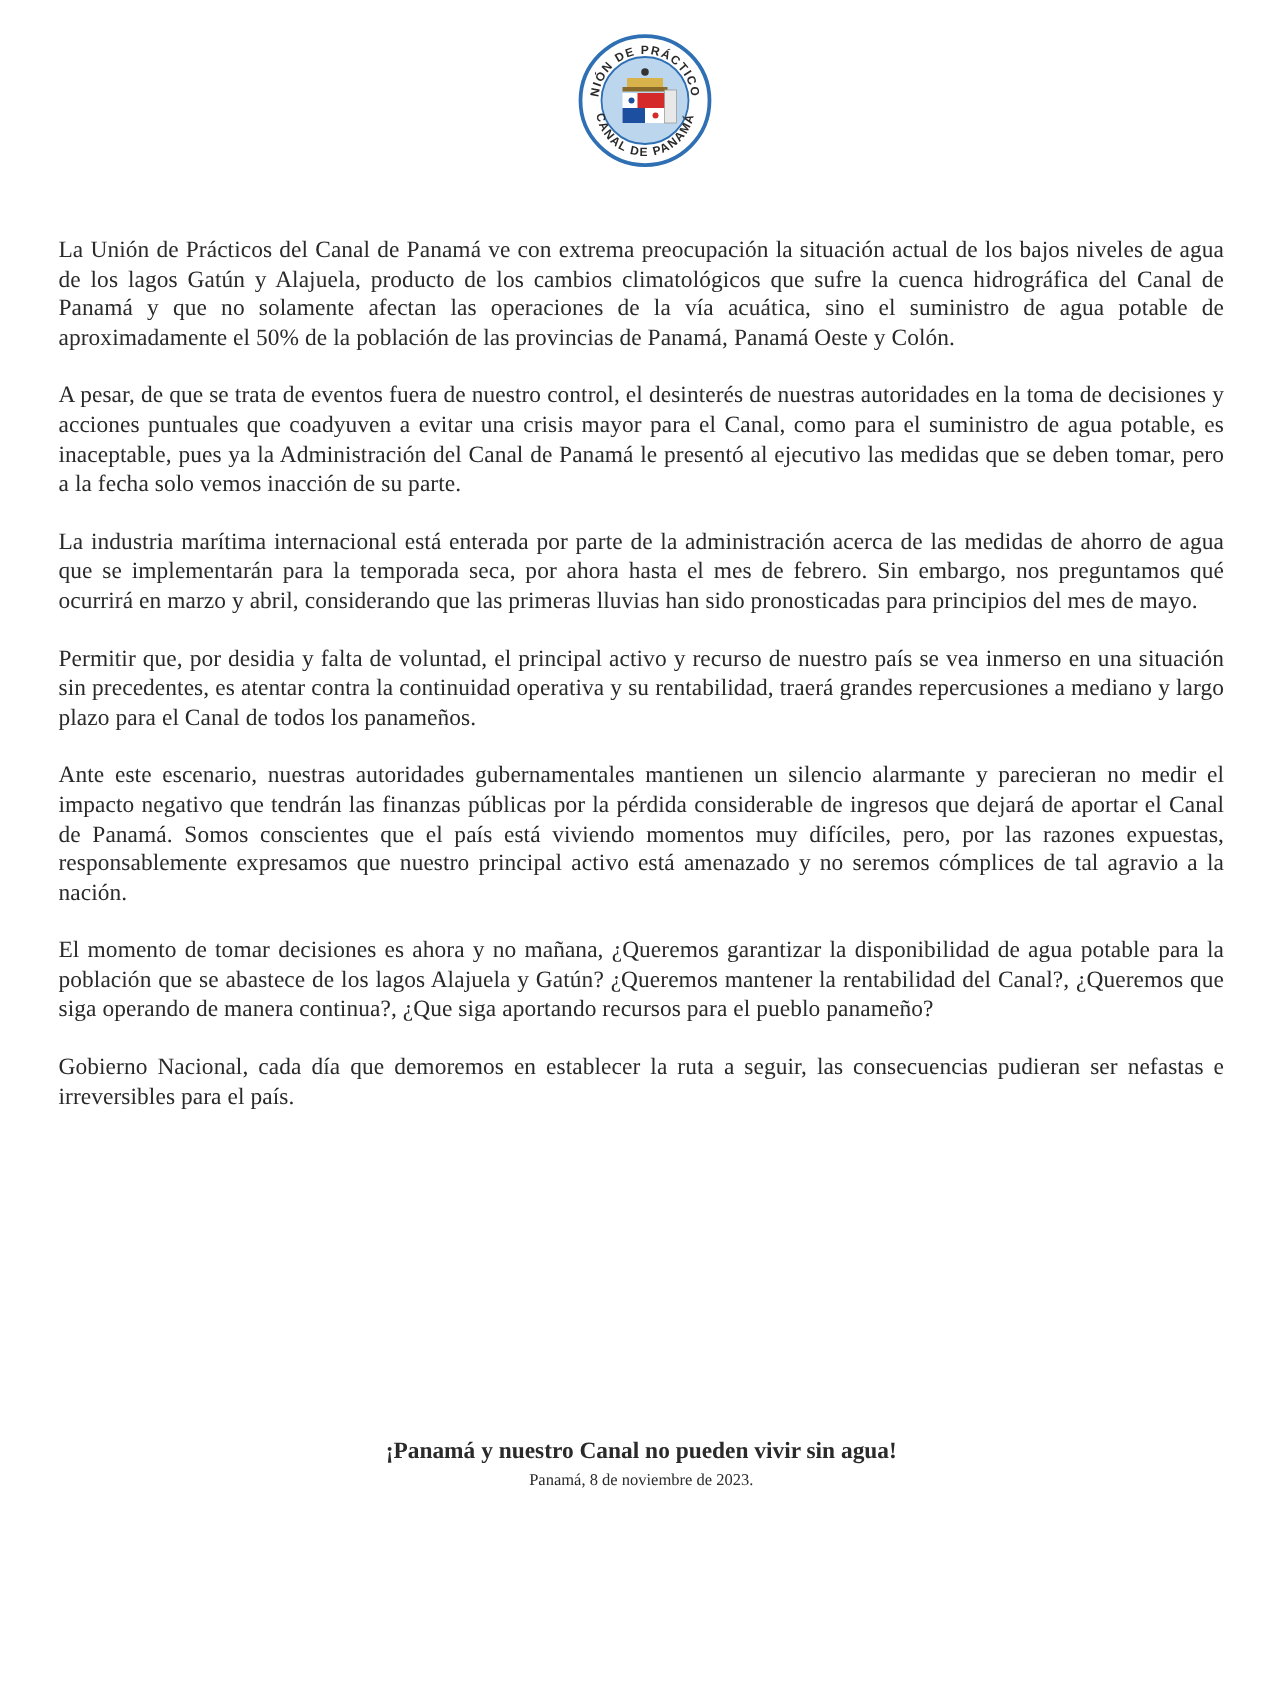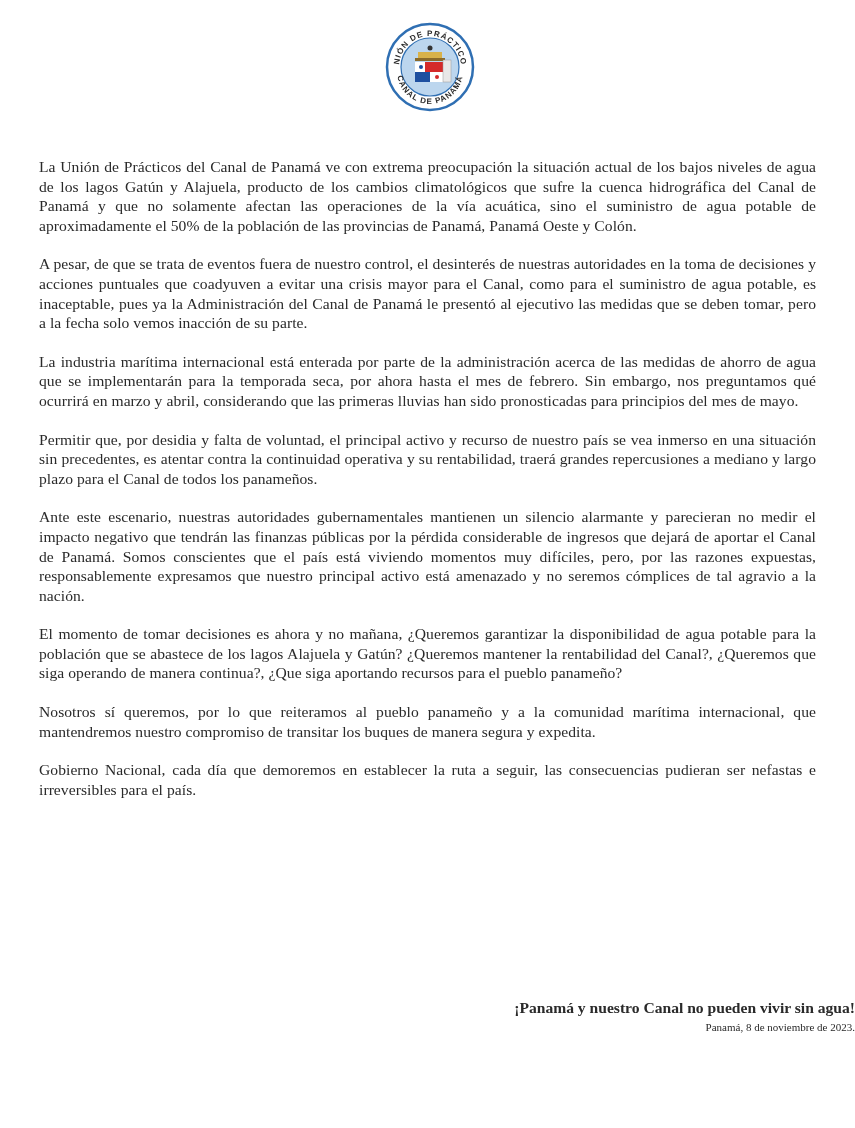--- a/index.html
+++ b/index.html
@@ -34,22 +34,21 @@
       font-size: 15.6px;
       line-height: 19.6px;
       text-align: justify;
       letter-spacing: 0.05px;
     }
     .closing {
       position: absolute;
       left: 0;
       width: 855px;
       top: 958px;
-      text-align: right;
-      margin-top: 40px;
+      text-align: center;
     }
     .slogan {
       font-weight: bold;
       font-size: 15.6px;
       line-height: 19.6px;
     }
     .dateline {
       font-size: 11px;
       line-height: 19.6px;
     }
@@ -86,20 +85,19 @@
   </svg>
 </div>
 
 <div class="body-text">
   <p class="para">La Unión de Prácticos del Canal de Panamá ve con extrema preocupación la situación actual de los bajos niveles de agua de los lagos Gatún y Alajuela, producto de los cambios climatológicos que sufre la cuenca hidrográfica del Canal de Panamá y que no solamente afectan las operaciones de la vía acuática, sino el suministro de agua potable de aproximadamente el 50% de la población de las provincias de Panamá, Panamá Oeste y Colón.</p>
   <p class="para">A pesar, de que se trata de eventos fuera de nuestro control, el desinterés de nuestras autoridades en la toma de decisiones y acciones puntuales que coadyuven a evitar una crisis mayor para el Canal, como para el suministro de agua potable, es inaceptable, pues ya la Administración del Canal de Panamá le presentó al ejecutivo las medidas que se deben tomar, pero a la fecha solo vemos inacción de su parte.</p>
   <p class="para">La industria marítima internacional está enterada por parte de la administración acerca de las medidas de ahorro de agua que se implementarán para la temporada seca, por ahora hasta el mes de febrero. Sin embargo, nos preguntamos qué ocurrirá en marzo y abril, considerando que las primeras lluvias han sido pronosticadas para principios del mes de mayo.</p>
   <p class="para">Permitir que, por desidia y falta de voluntad, el principal activo y recurso de nuestro país se vea inmerso en una situación sin precedentes, es atentar contra la continuidad operativa y su rentabilidad, traerá grandes repercusiones a mediano y largo plazo para el Canal de todos los panameños.</p>
   <p class="para">Ante este escenario, nuestras autoridades gubernamentales mantienen un silencio alarmante y parecieran no medir el impacto negativo que tendrán las finanzas públicas por la pérdida considerable de ingresos que dejará de aportar el Canal de Panamá. Somos conscientes que el país está viviendo momentos muy difíciles, pero, por las razones expuestas, responsablemente expresamos que nuestro principal activo está amenazado y no seremos cómplices de tal agravio a la nación.</p>
   <p class="para">El momento de tomar decisiones es ahora y no mañana, ¿Queremos garantizar la disponibilidad de agua potable para la población que se abastece de los lagos Alajuela y Gatún? ¿Queremos mantener la rentabilidad del Canal?, ¿Queremos que siga operando de manera continua?, ¿Que siga aportando recursos para el pueblo panameño?</p>
-  <p class="para">Nosotros sí queremos, por lo que reiteramos al pueblo panameño y a la comunidad marítima internacional, que mantendremos nuestro compromiso de transitar los buques de manera segura y expedita.</p>
   <p class="para">Gobierno Nacional, cada día que demoremos en establecer la ruta a seguir, las consecuencias pudieran ser nefastas e irreversibles para el país.</p>
 </div>
 
 <div class="closing">
   <div class="slogan">¡Panamá y nuestro Canal no pueden vivir sin agua!</div>
   <div class="dateline">Panamá, 8 de noviembre de 2023.</div>
 </div>
 
 </body></html>

